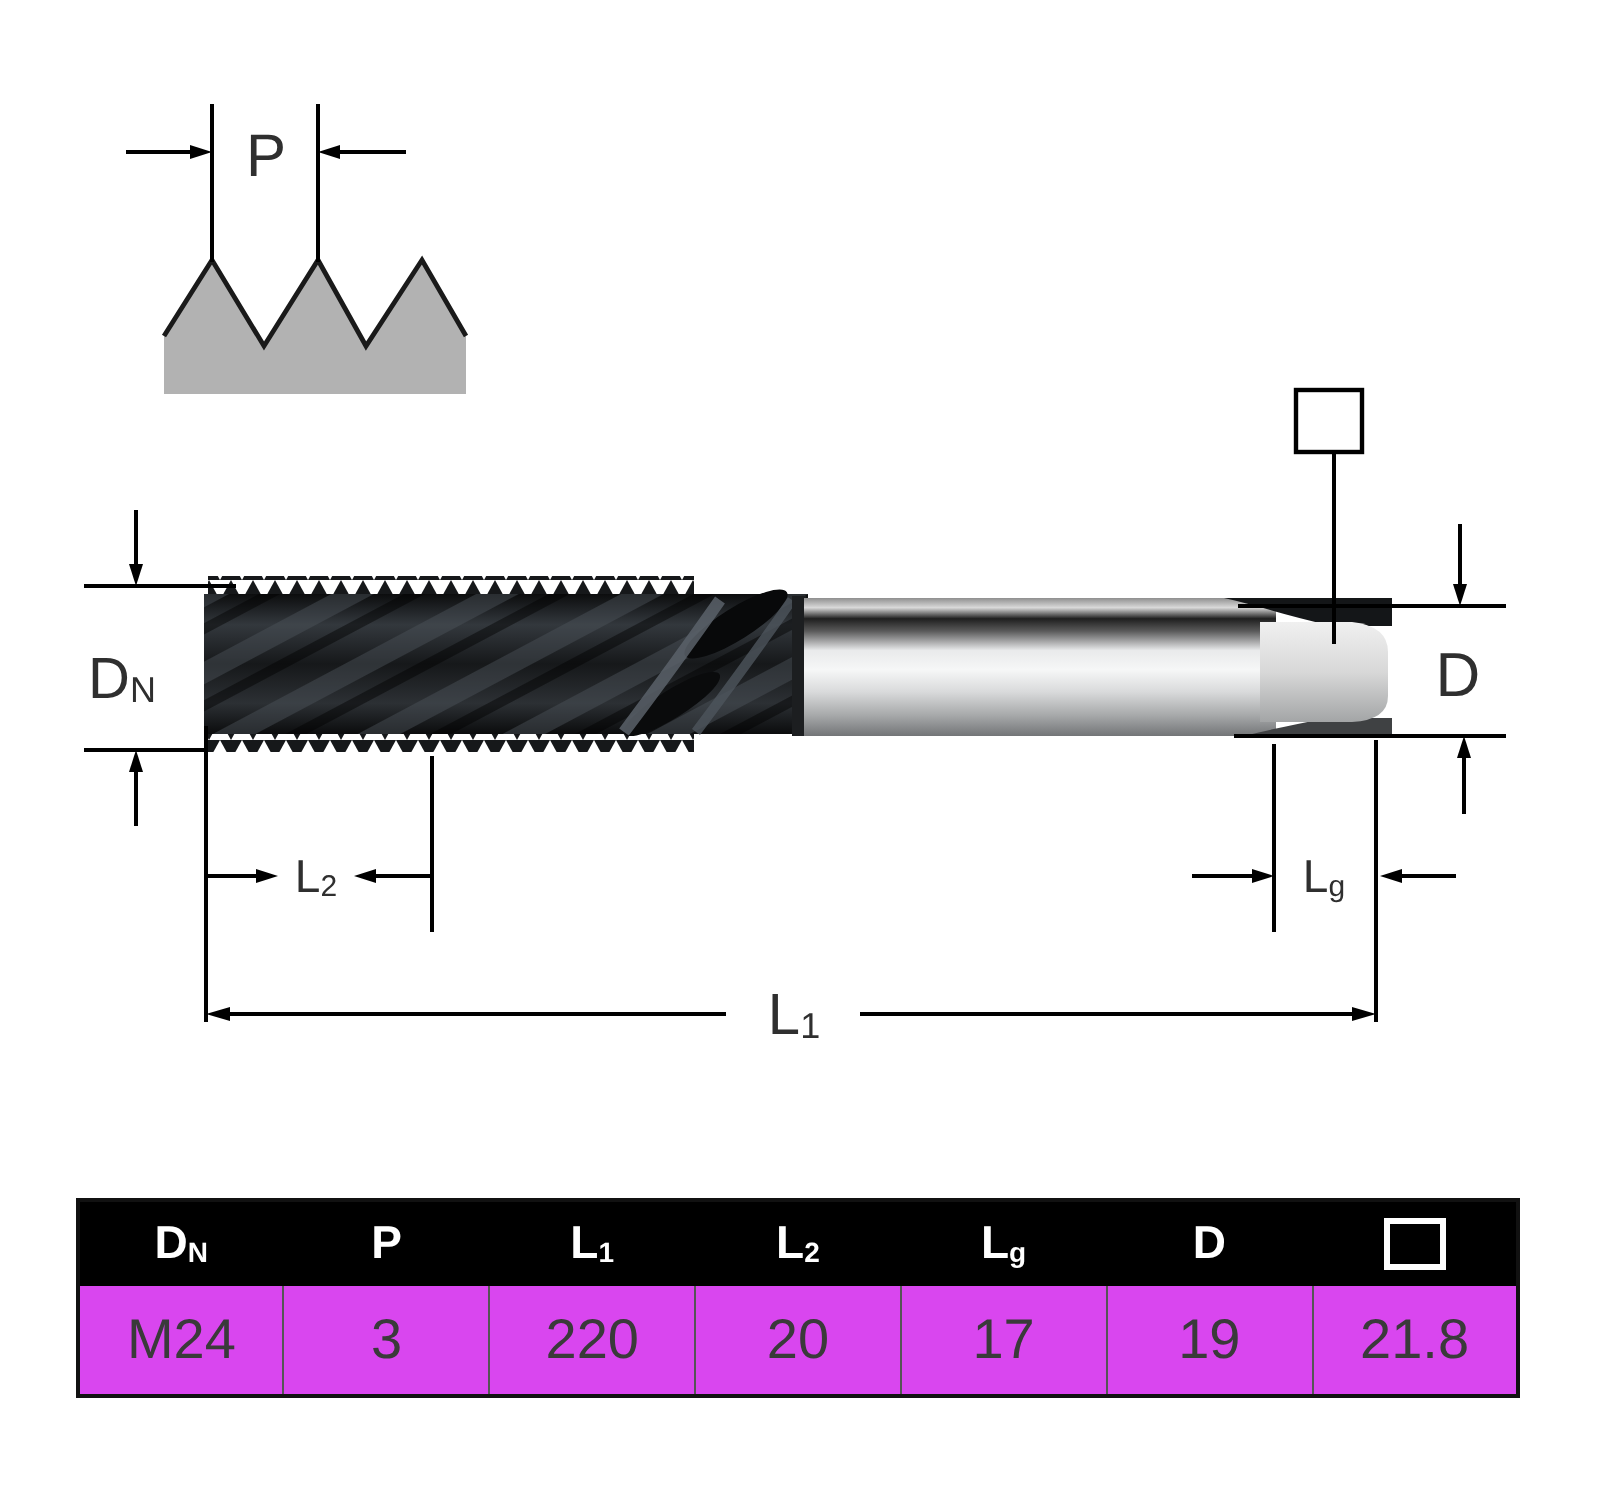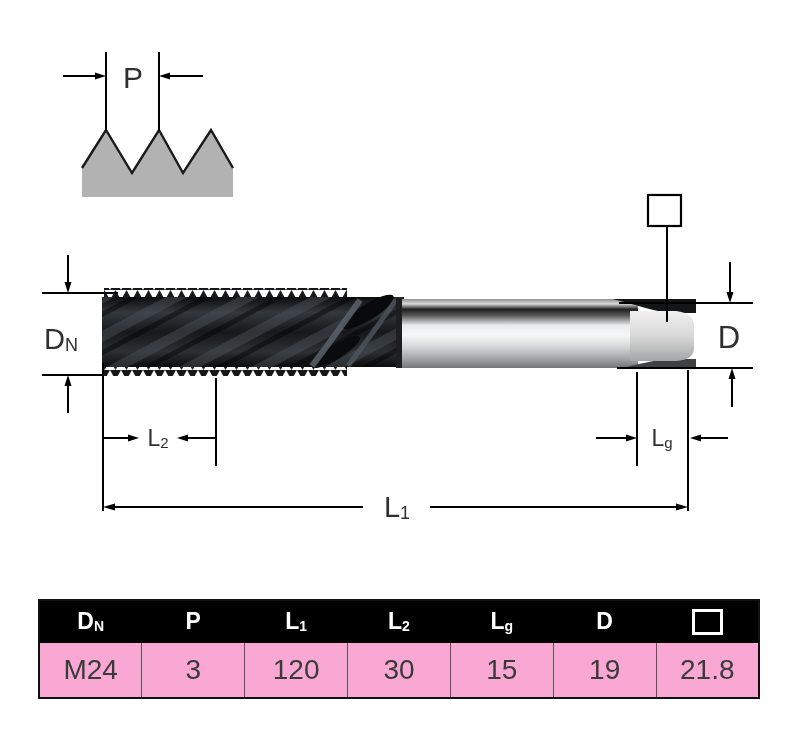--- a/index.html
+++ b/index.html
@@ -3,21 +3,21 @@
 <meta charset="utf-8">
 <style>
   html,body{margin:0;padding:0;background:#fff;}
   .page{position:relative;width:800px;height:750px;background:#fff;overflow:hidden;
         font-family:"Liberation Sans",sans-serif;}
   svg text{font-family:"Liberation Sans",sans-serif;fill:#2f2f2f;}
   .spec-table{position:absolute;left:38px;top:599px;width:722px;border-collapse:collapse;
         table-layout:fixed;text-align:center;border:2px solid #111;}
   .spec-table thead th{background:#000;color:#fff;height:41px;font-size:23px;font-weight:700;
         border:1px solid #000;padding:0;}
-  .spec-table tbody td{background:#f9a8d4;color:#3a3a3a;height:54px;font-size:28px;font-weight:400;
+  .spec-table tbody td{background:#d946ef;color:#3a3a3a;height:54px;font-size:28px;font-weight:400;
         border:1px solid #555;padding:0;}
   .sub{font-size:14px;vertical-align:-2px;}
   .square-glyph{display:inline-block;width:25px;height:20px;border:3px solid #fff;
         vertical-align:middle;}
 </style>
 </head>
 <body>
 
 <div class="page">
 
@@ -158,22 +158,22 @@
       <th><span>L</span><span class="sub">2</span></th>
       <th><span>L</span><span class="sub">g</span></th>
       <th><span>D</span><span class="sub"></span></th>
       <th><span class="square-glyph"></span></th>
     </tr>
   </thead>
   <tbody>
     <tr>
       <td>M24</td>
       <td>3</td>
-      <td>120</td>
-      <td>30</td>
-      <td>15</td>
+      <td>220</td>
+      <td>20</td>
+      <td>17</td>
       <td>19</td>
       <td>21.8</td>
     </tr>
   </tbody>
 </table>
 
 </div>
 
 </body></html>

